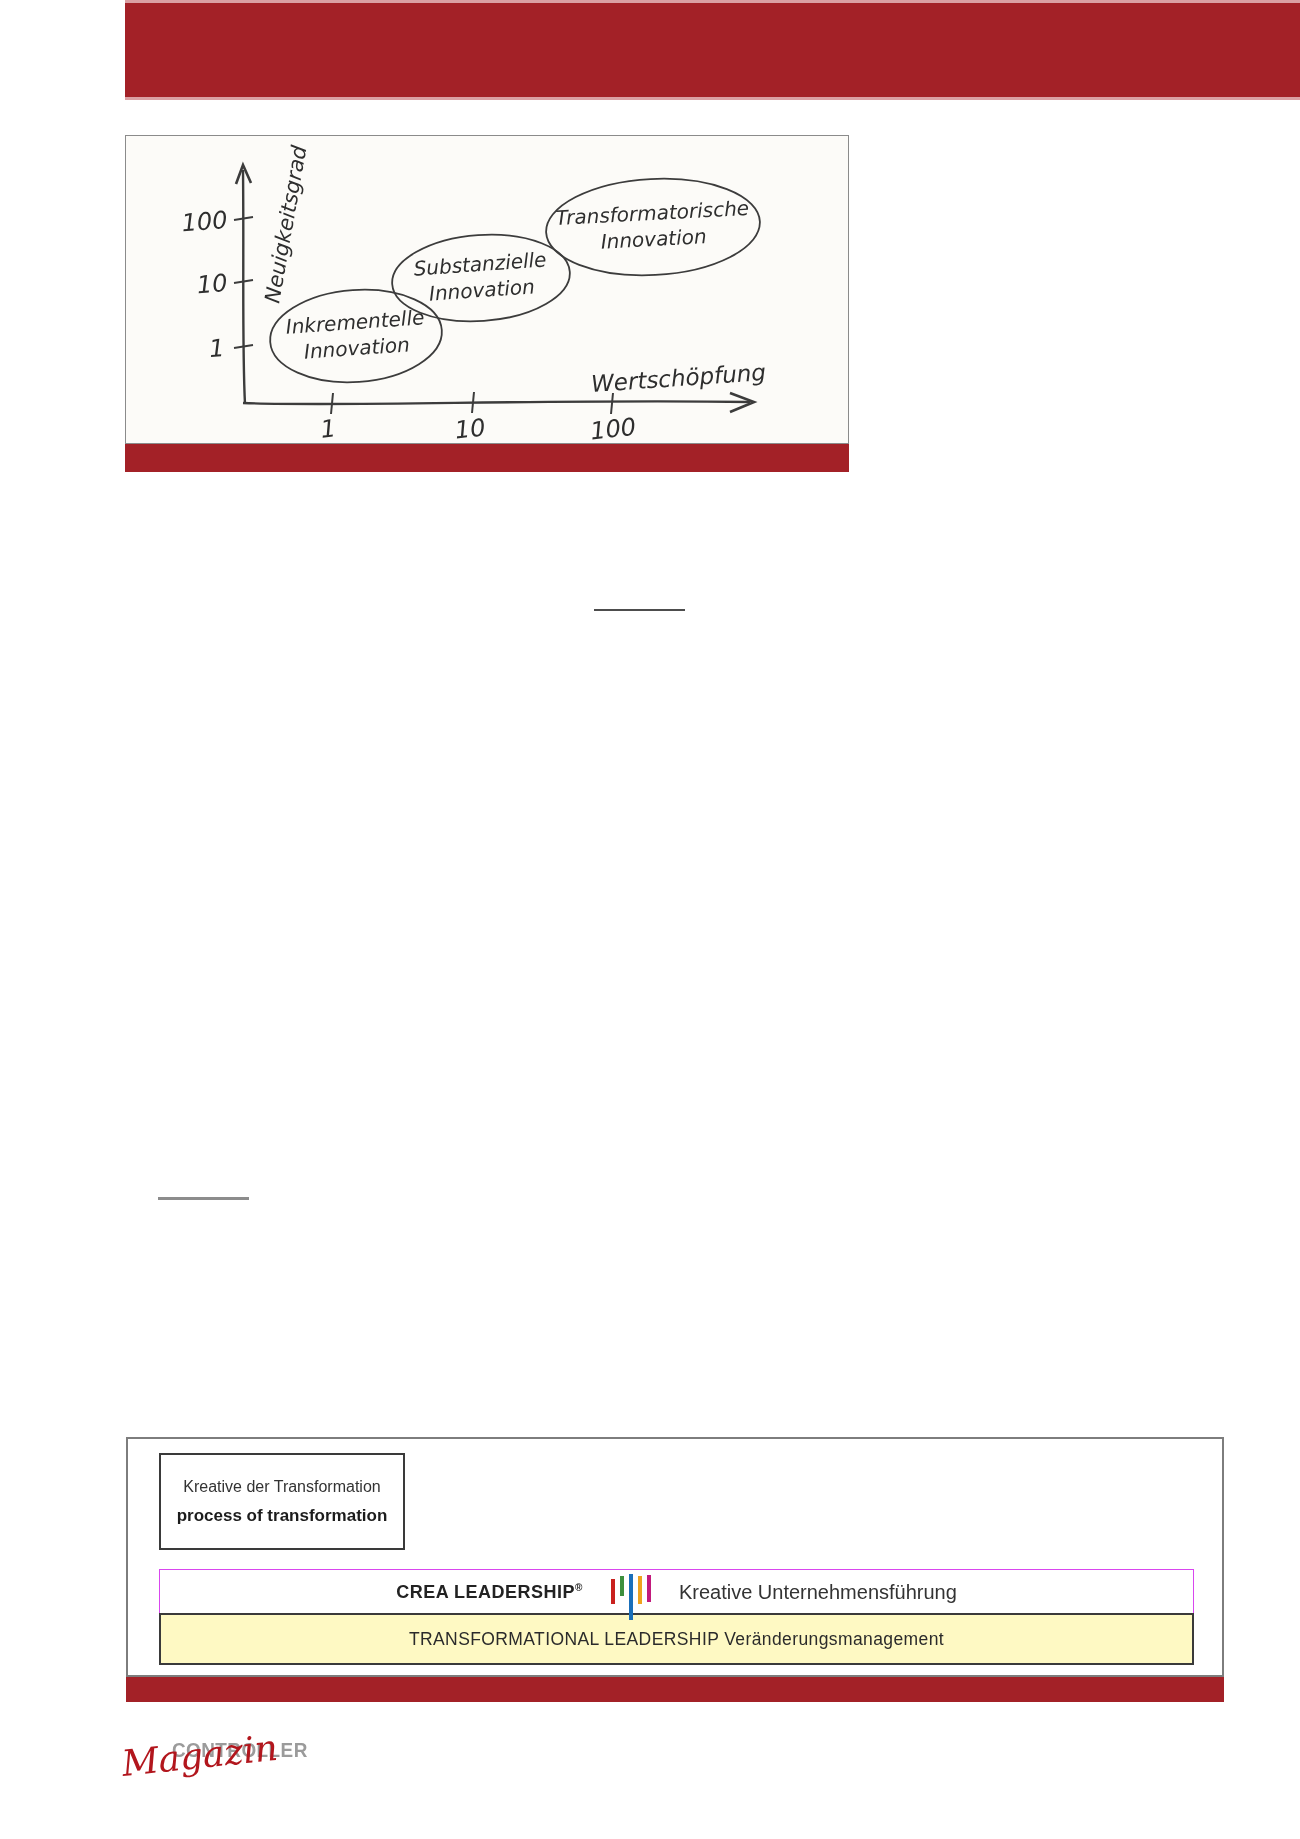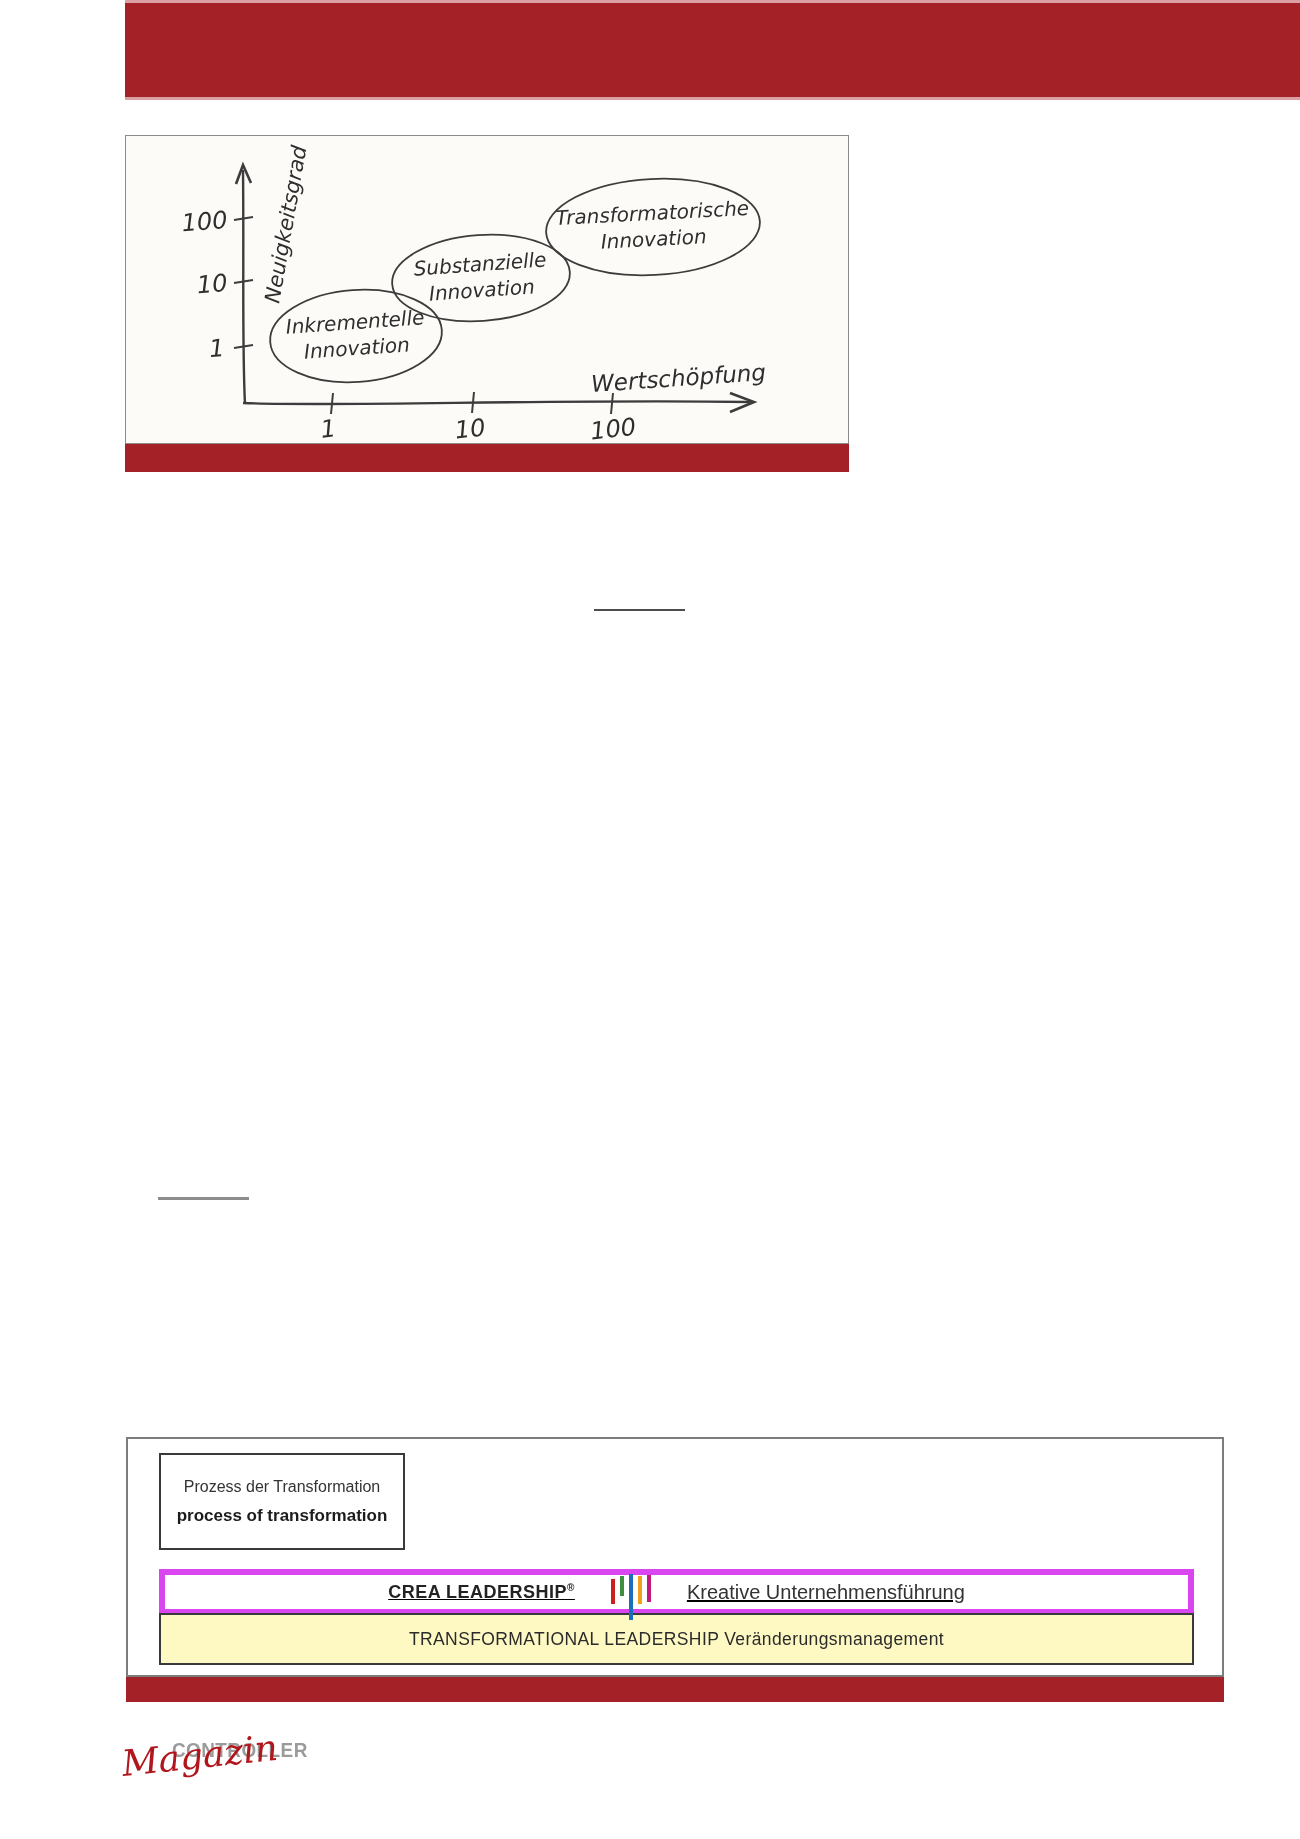--- a/index.html
+++ b/index.html
@@ -28,22 +28,22 @@
               border:2px solid #7d7d7d;box-sizing:border-box;}
   .crea-row1{position:absolute;left:31px;top:14px;width:1035px;height:97px;
              display:flex;justify-content:space-between;}
   .crea-cell{width:246px;height:97px;border:2px solid #3a3a3a;box-sizing:border-box;
              display:flex;flex-direction:column;align-items:center;justify-content:center;
              gap:10px;background:#fff;}
   .cell-de{font-size:16px;color:#333333;}
   .cell-en{font-size:17px;font-weight:bold;color:#1c1c1c;}
 
   .crea-row2{position:absolute;left:31px;top:130px;width:1035px;height:46px;
-             border:6px solid #d946ef;box-sizing:border-box;background:#fff;
-             display:flex;align-items:center;justify-content:center;gap:36px;overflow:visible;text-decoration:underline;}
+             border:1px solid #d946ef;box-sizing:border-box;background:#fff;
+             display:flex;align-items:center;justify-content:center;gap:28px;overflow:visible;}
   .brand{font-size:18px;font-weight:bold;color:#222222;letter-spacing:0.5px;}
   .brand sup{font-size:10px;}
   .crea-desc{font-size:20px;color:#333333;text-align:right;}
   .bars-icon{display:flex;align-items:flex-start;gap:5px;height:40px;margin-top:4px;position:relative;z-index:2;}
   .bars-icon .bar{width:4px;}
 
   .crea-row3{position:absolute;left:31px;top:174px;width:1035px;height:52px;
              border:2px solid #3a3a3a;box-sizing:border-box;background:#fef9c3;
              display:flex;align-items:center;justify-content:center;}
   .row3-text{font-size:17.5px;color:#2b2b2b;letter-spacing:0.4px;}
@@ -109,21 +109,21 @@
 </div>
 
 <div class="abs fig1-redbar"></div>
 
 <div class="abs sep1"></div>
 <div class="abs sep2"></div>
 
 <div class="abs crea-outer">
   <div class="crea-row1">
     <div class="crea-cell">
-      <span class="cell-de">Prozess der Transformation</span>
+      <span class="cell-de">Kreative der Transformation</span>
       <span class="cell-en">process of transformation</span>
     </div>
   </div>
 
   <div class="crea-row2">
     <span class="brand"><span>CREA LEADERSHIP</span><sup>®</sup></span>
     <span class="bars-icon">
       <span class="bar" style="height: 25px; margin-top: 5px; background: rgb(201, 33, 30);"></span>
       <span class="bar" style="height: 20px; margin-top: 2px; background: rgb(61, 143, 61);"></span>
       <span class="bar" style="height: 46px; margin-top: 0px; background: rgb(26, 111, 186);"></span>

